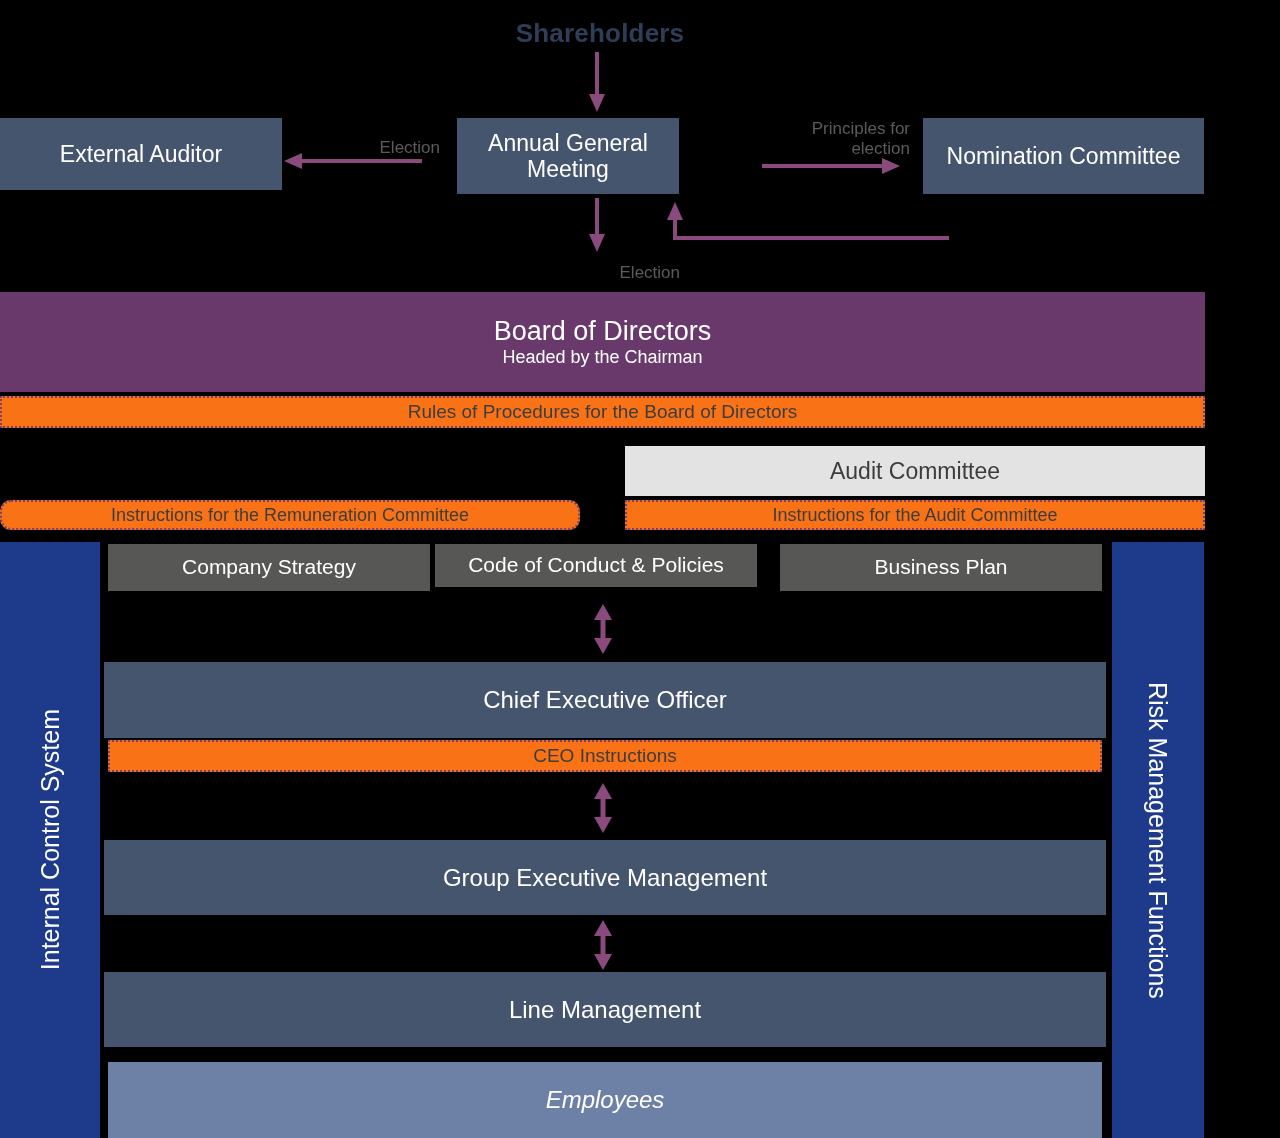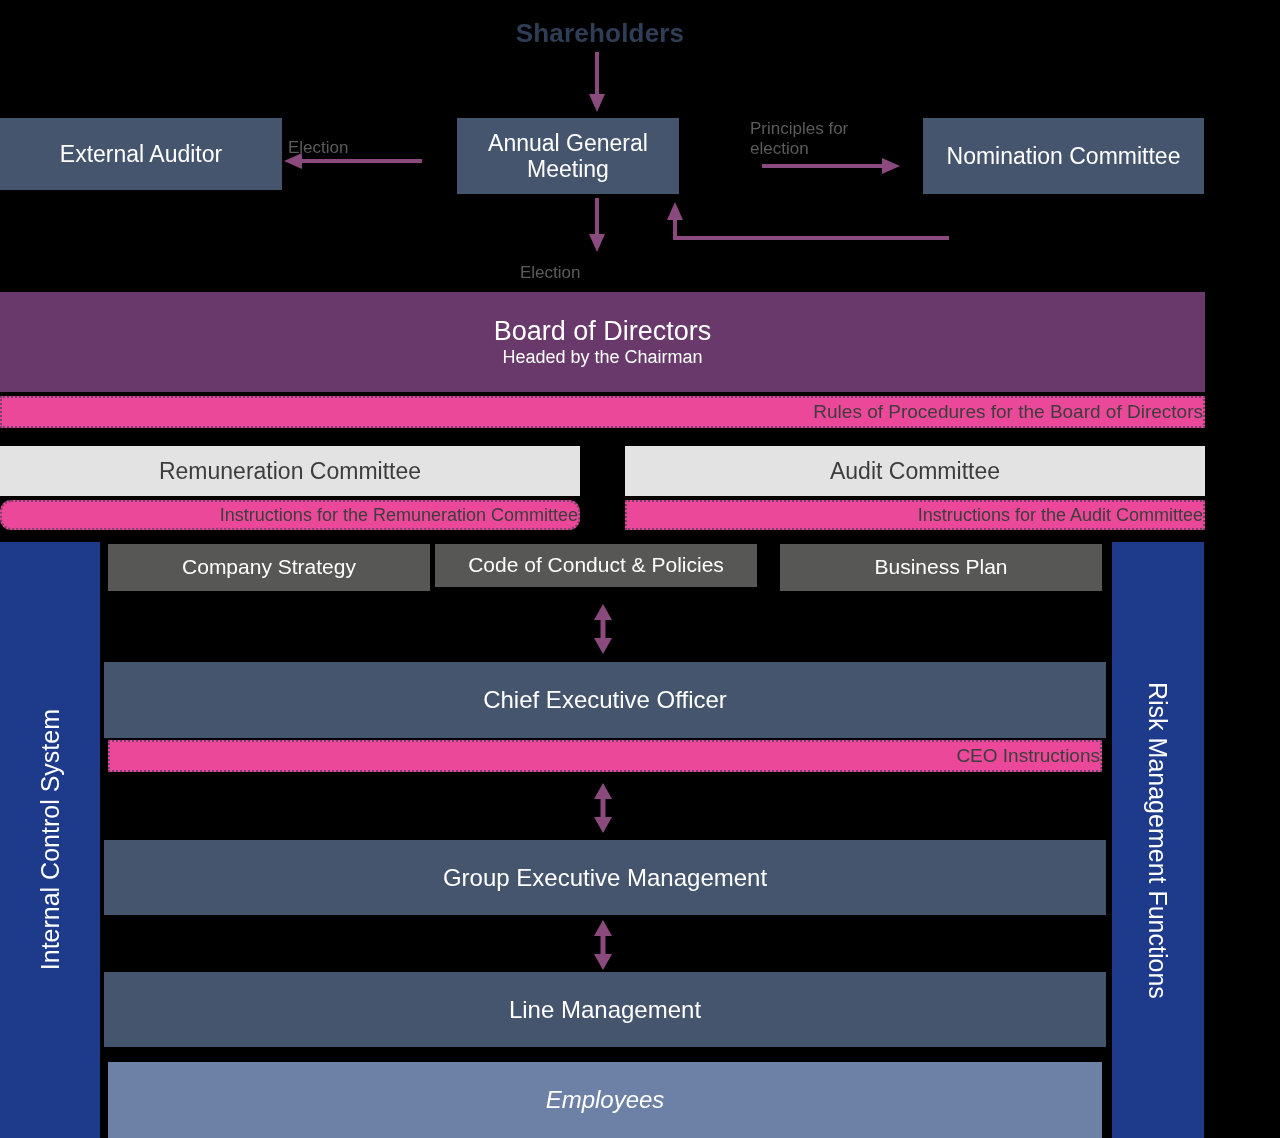--- a/index.html
+++ b/index.html
@@ -19,29 +19,28 @@
   }
 
   .navy   { background:#46556e; color:#ffffff; }
   .purple { background:#68396a; color:#ffffff; }
   .grey   { background:#575756; color:#ffffff; }
   .light  { background:#e3e3e3; color:#3d3d3d; }
   .steel  { background:#6d80a6; color:#ffffff; }
   .bluebar{ background:#1e3a8a; color:#ffffff; }
 
   .docbox {
-    background:#ec4899; color:#3d3d3d;
+    background:#f97316; color:#3d3d3d;
     border:2px dotted #7a3f6e;
-    justify-content:flex-end;
   }
 
   .vtext-left  { writing-mode:vertical-rl; transform:rotate(180deg); }
   .vtext-right { writing-mode:vertical-rl; }
 
-  .lbl { position:absolute; color:#5b5b5b; text-align:left; line-height:1.2; }
+  .lbl { position:absolute; color:#5b5b5b; text-align:right; line-height:1.2; }
 
   .arrow { position:absolute; }
 
   .bod-title { font-size:27px; }
   .bod-sub { font-size:18px; }
 </style>
 </head>
 <body>
 
 <div id="stage">
@@ -94,23 +93,20 @@
 
   <div class="box purple" style="left:0; top:292px; width:1205px; height:100px; flex-direction:column;">
     <span class="bod-title">Board of Directors</span>
     <span class="bod-sub">Headed by the Chairman</span>
   </div>
 
   <div class="box docbox" style="left:0; top:396px; width:1205px; height:32px; font-size:19px;">
     <span>Rules of Procedures for the Board of Directors</span>
   </div>
 
-  <div class="box light" style="left:0; top:446px; width:580px; height:50px; font-size:23px;">
-    <span>Remuneration Committee</span>
-  </div>
   <div class="box docbox" style="left:0; top:500px; width:580px; height:30px; font-size:18px;border-radius:11px;">
     <span>Instructions for the Remuneration Committee</span>
   </div>
 
   <div class="box light" style="left:625px; top:446px; width:580px; height:50px; font-size:23px;">
     <span>Audit Committee</span>
   </div>
   <div class="box docbox" style="left:625px; top:500px; width:580px; height:30px; font-size:18px;">
     <span>Instructions for the Audit Committee</span>
   </div>

